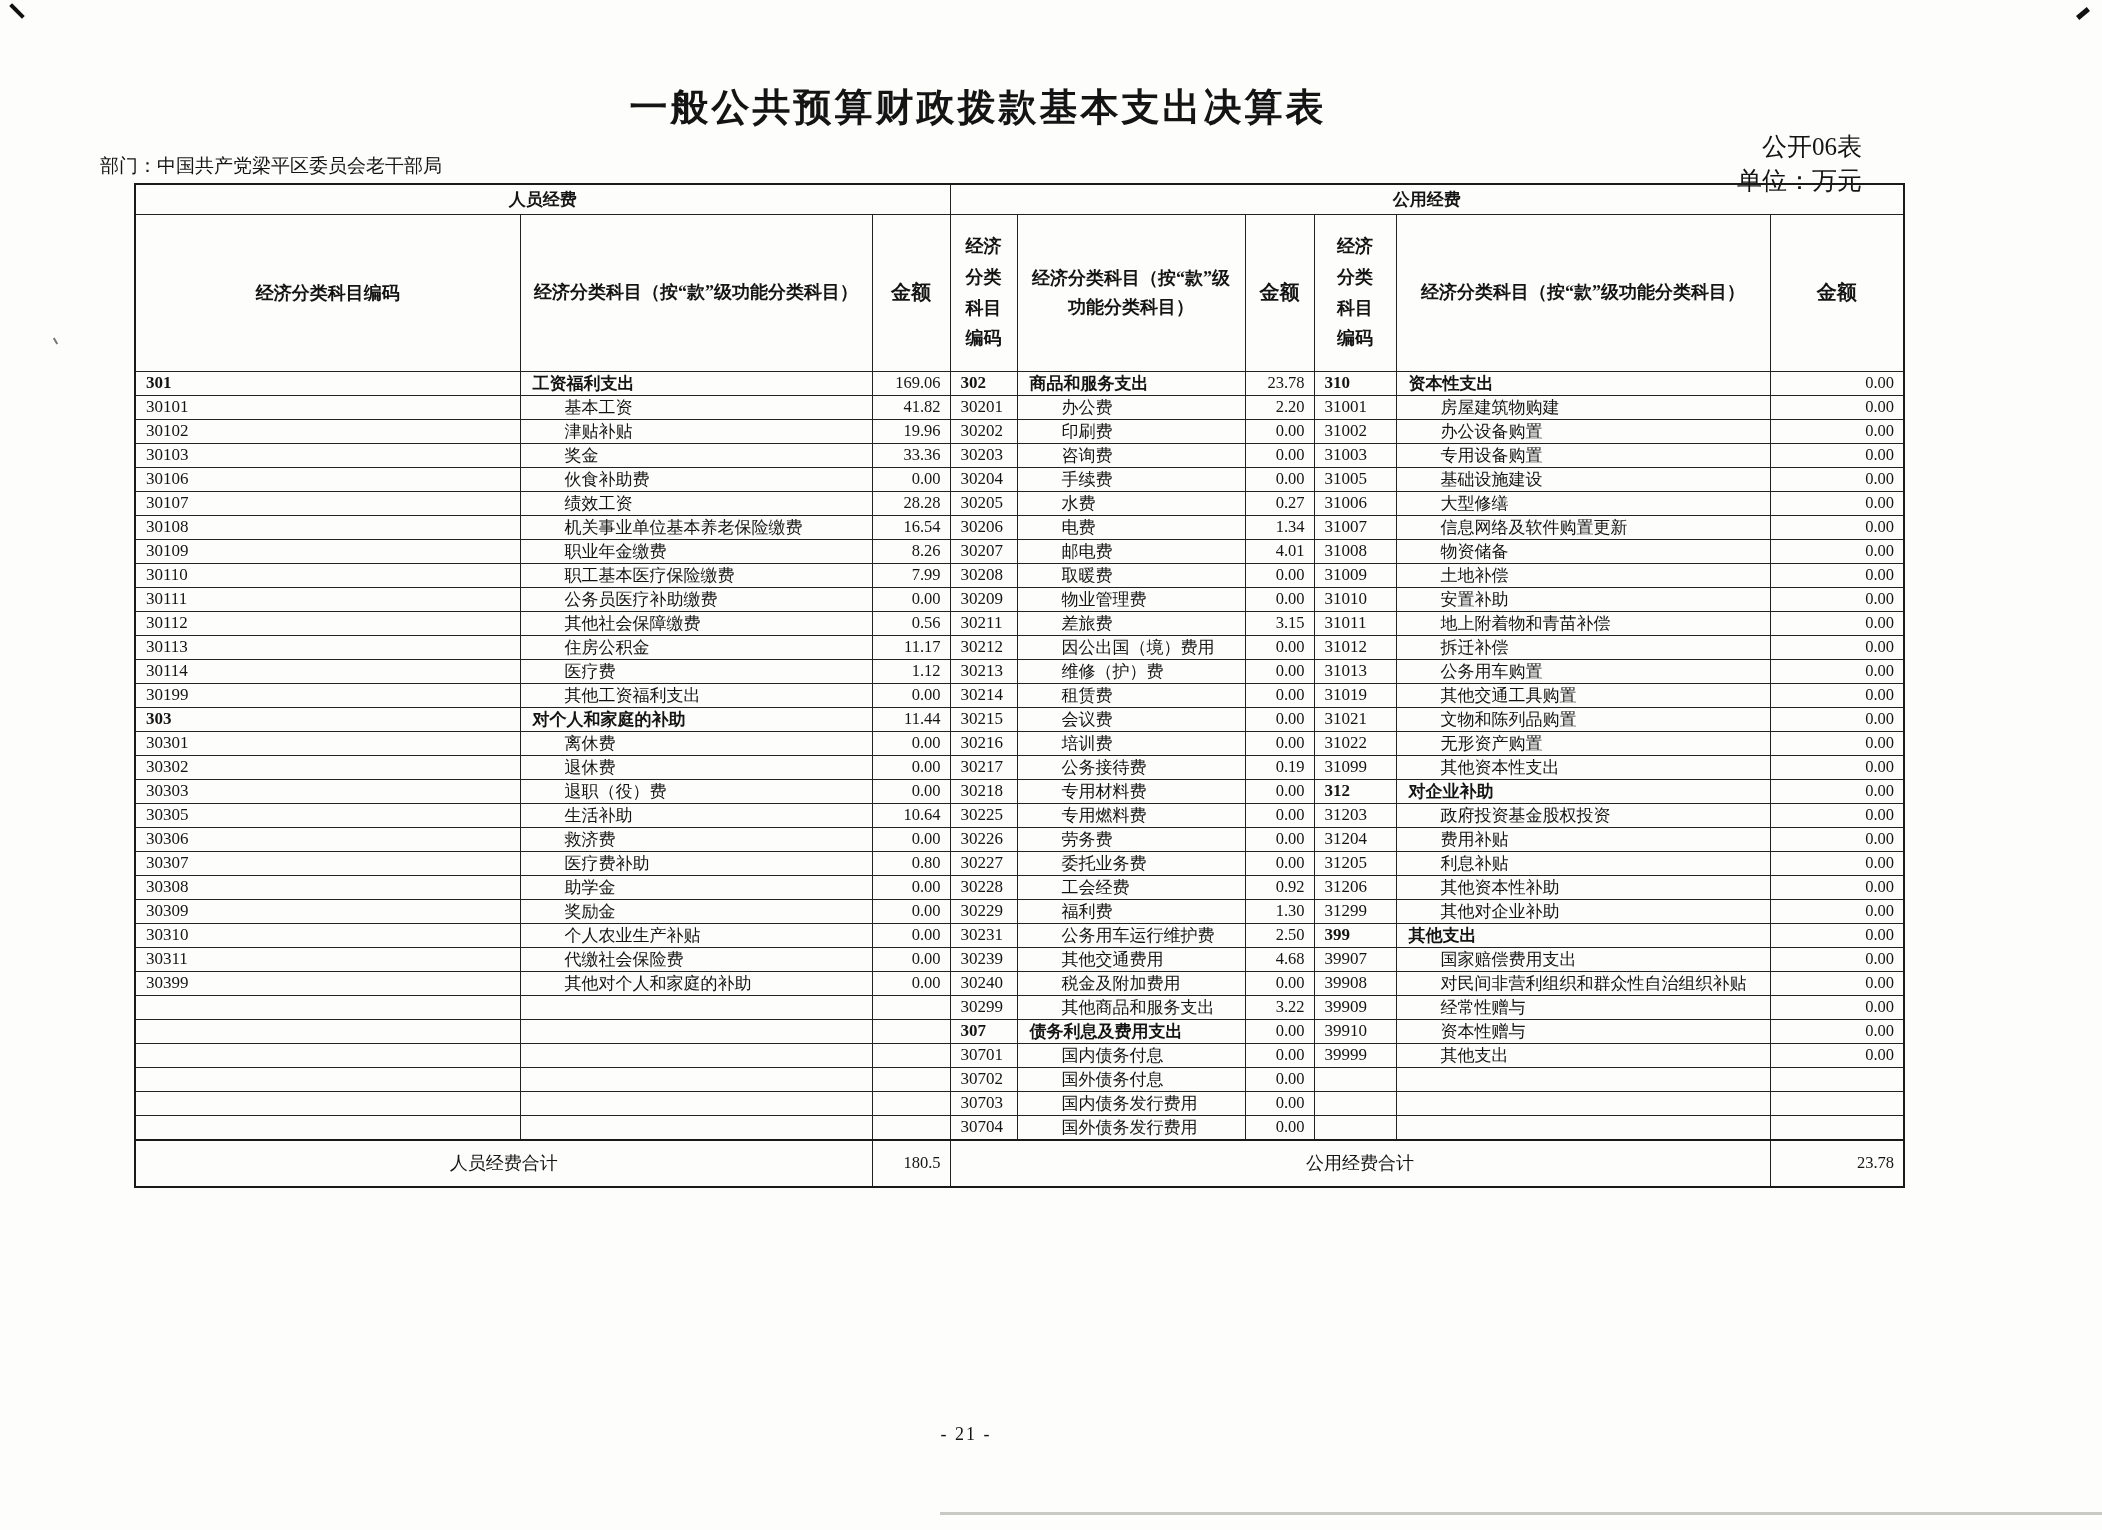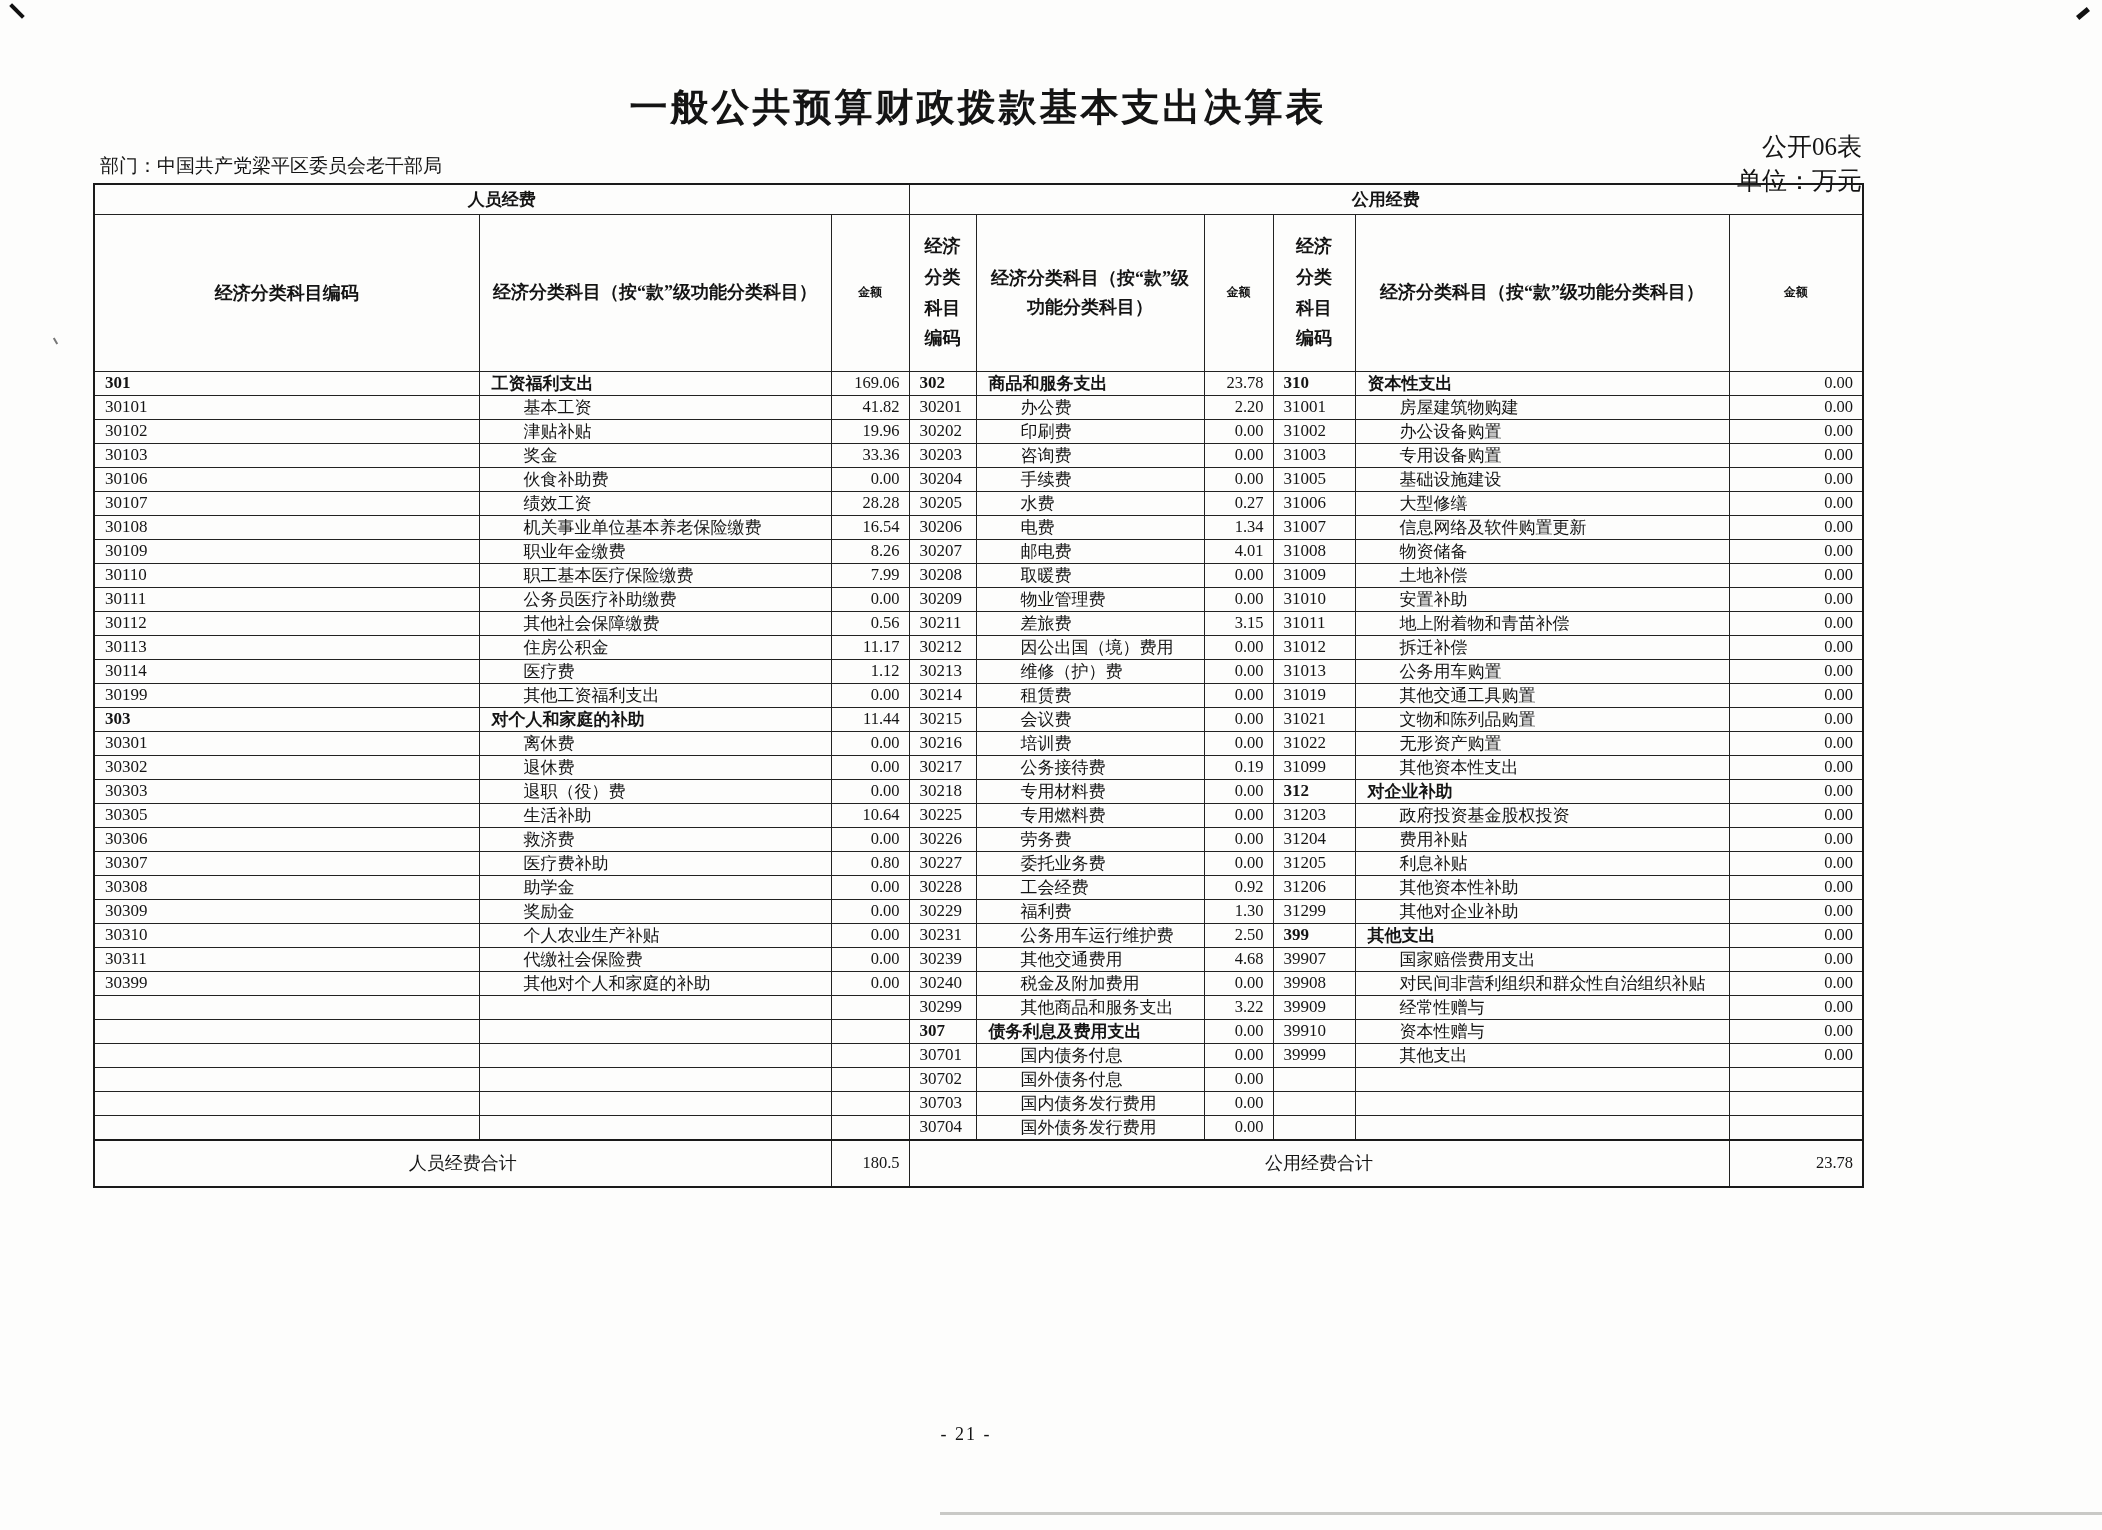--- a/index.html
+++ b/index.html
@@ -14,34 +14,34 @@
     text-align:center;font-size:38px;font-weight:bold;letter-spacing:3px;
   }
   .meta-right{
     position:absolute;left:93px;top:130px;width:1769px;
     text-align:right;font-size:25px;line-height:1.35;
   }
   .dept{
     position:absolute;left:100px;top:153px;font-size:19px;
   }
   .table-wrap{position:absolute;left:93px;top:183px;}
-  table{border-collapse:collapse;table-layout:fixed;width:1769px;}
+  table{border-collapse:collapse;table-layout:fixed;width:1769px;margin-left:41px;}
   th,td{
     border:1px solid #222;padding:0;vertical-align:middle;
     font-size:17px;overflow:hidden;white-space:nowrap;
   }
   table{border:2px solid #1a1a1a;}
   thead th{font-weight:bold;text-align:center;}
   .grow{height:30px;font-size:18px;}
   .hrow{height:157px;}
   .hname{white-space:normal;font-size:18px;line-height:1.6;padding:0 6px;}
   .hcode{font-size:18px;}
   .hcodev span{display:inline-block;width:40px;white-space:normal;
     word-break:break-all;line-height:1.7;font-size:18px;}
-  .hamt{font-size:12px;}
+  .hamt{font-size:20px;}
   tbody tr{height:15px;}
   td.code{text-align:left;padding-left:10px;font-size:17px;}
   td.code.b{font-weight:bold;}
   td.name{text-align:left;}
   td.name.lvl0{padding-left:12px;font-weight:bold;}
   td.name.lvl1{padding-left:44px;}
   td.amt{text-align:right;padding-right:9px;font-size:16.5px;}
   tr.totals{height:47px;}
   tr.totals td{border-top:2px solid #1a1a1a;}
   .tlabel{text-align:center;font-size:18px;}

